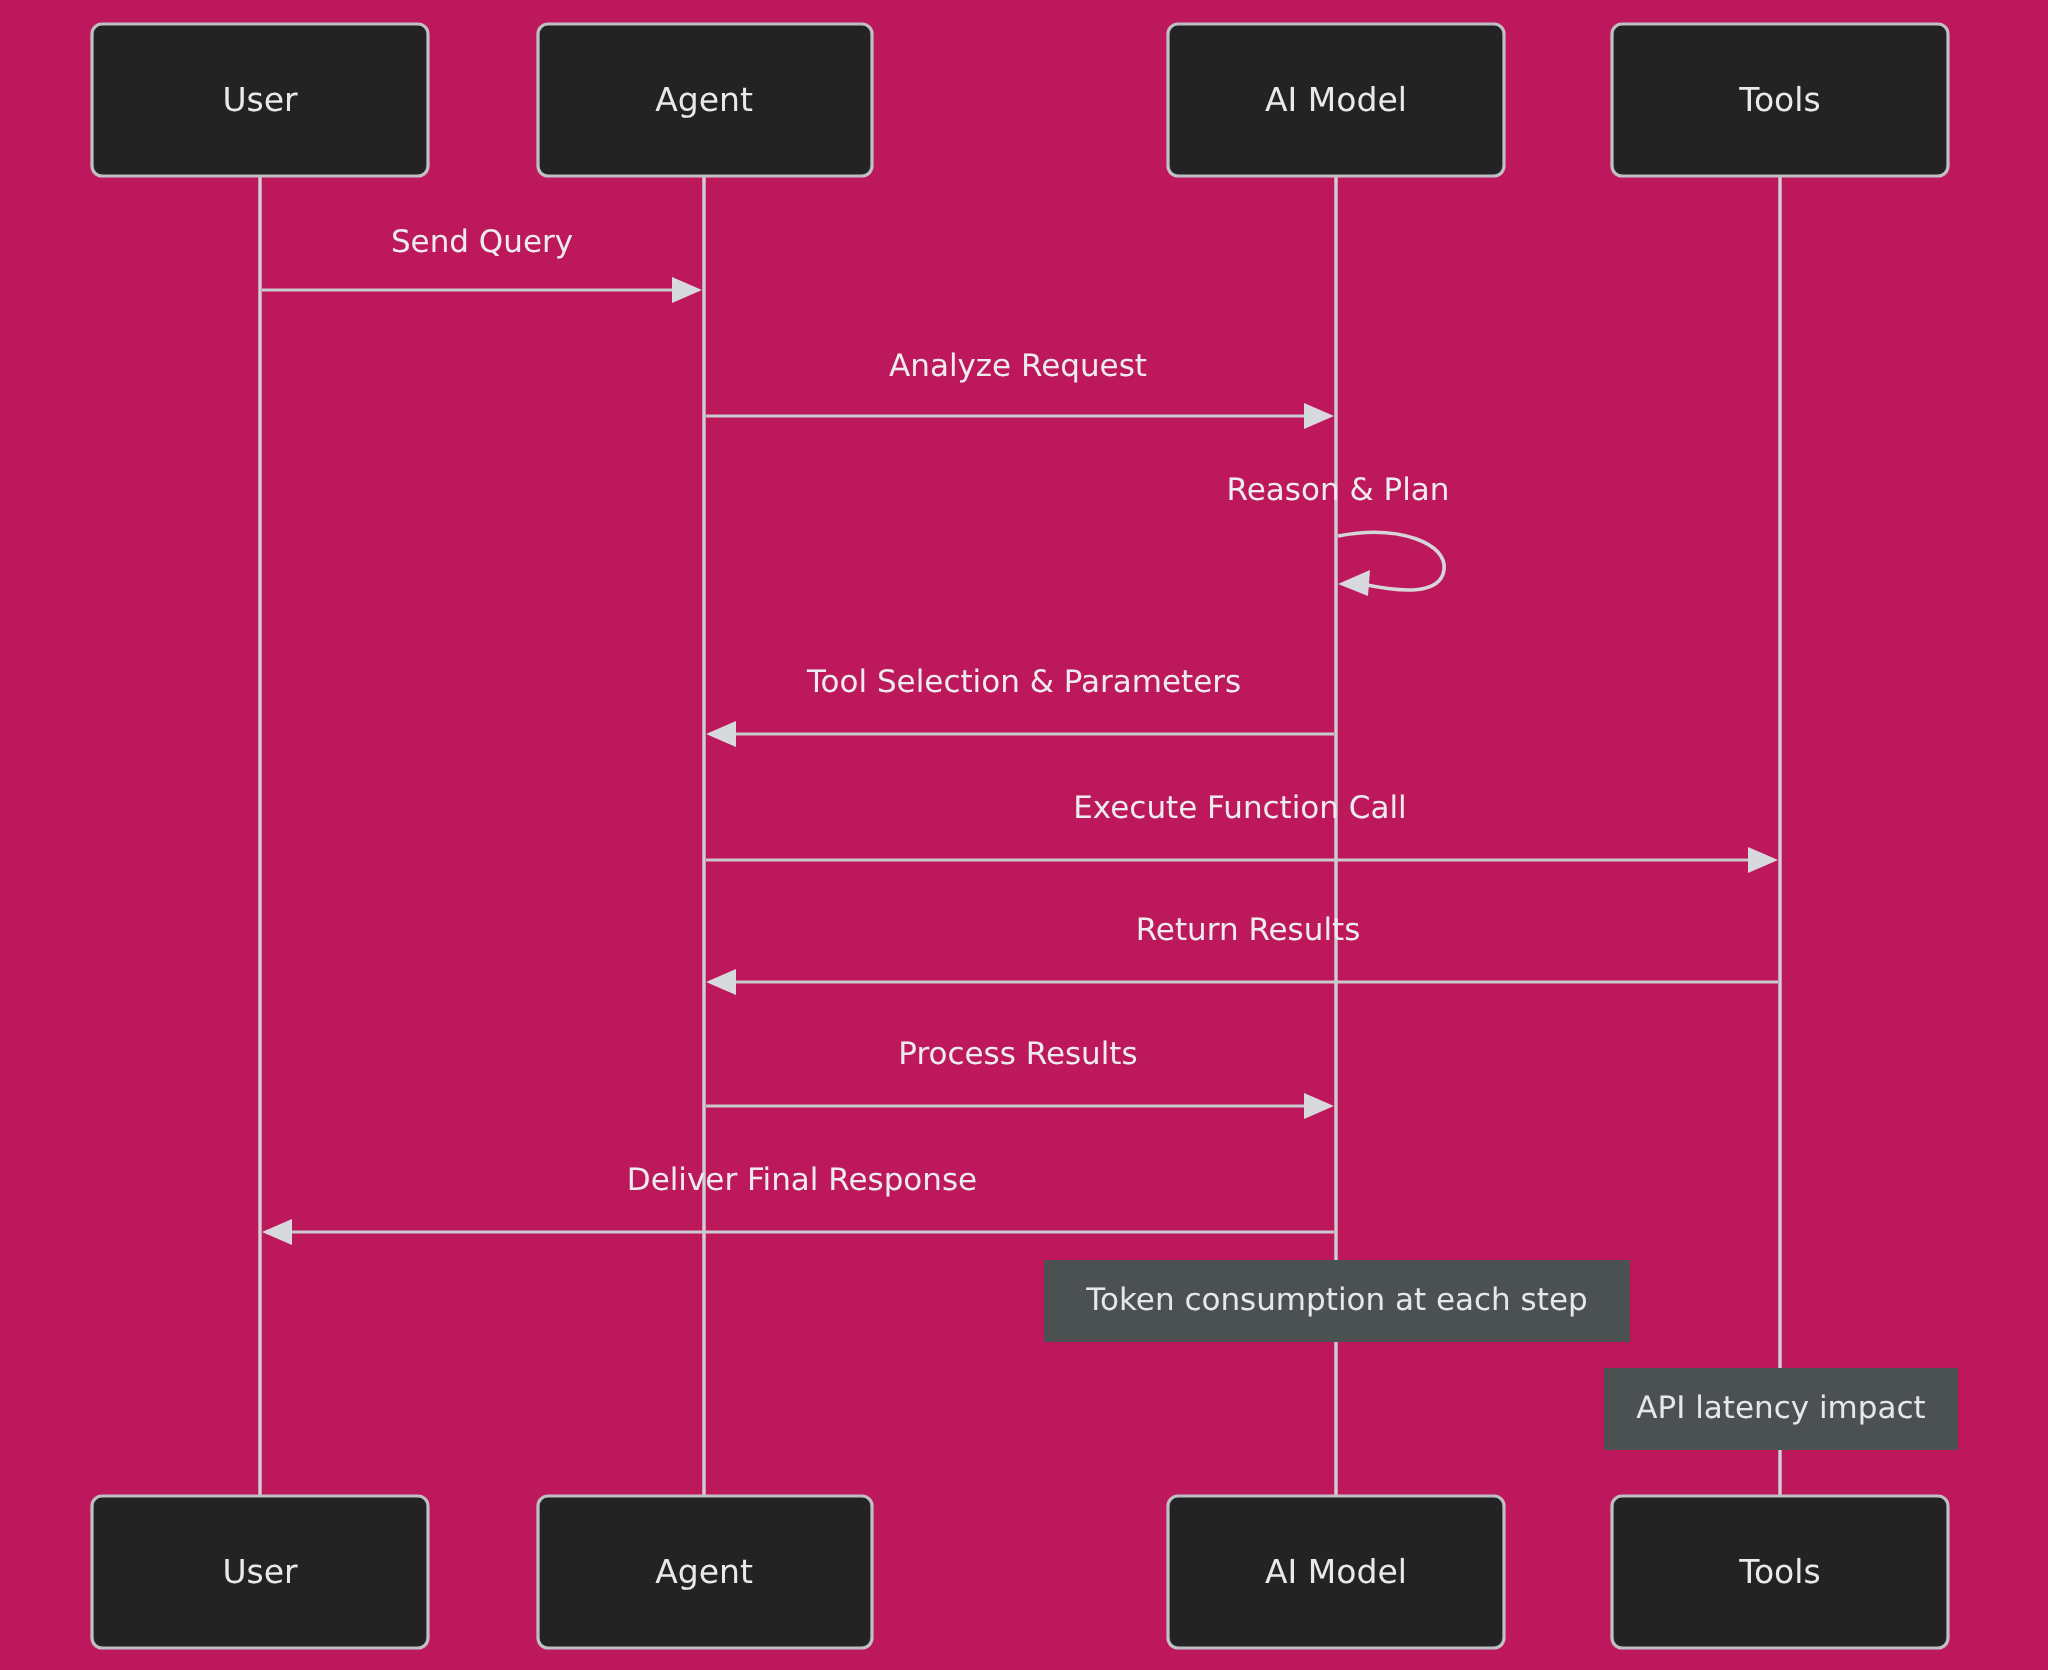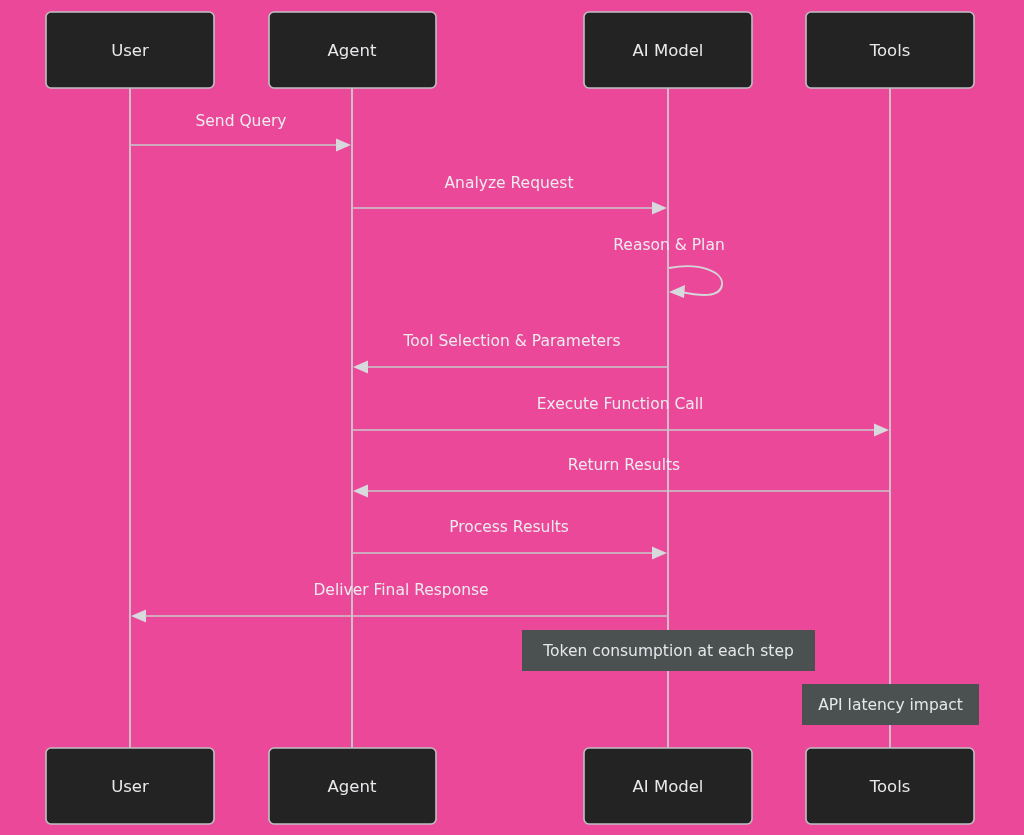--- a/index.html
+++ b/index.html
@@ -11,21 +11,21 @@
   body {
     width: 1024px;
     height: 835px;
     overflow: hidden;
     font-family: "DejaVu Sans", "Liberation Sans", sans-serif;
   }
   #diagram-root {
     position: relative;
     width: 1024px;
     height: 835px;
-    background: #ec4899;
+    background: #be185d;
   }
   svg.seq {
     position: absolute;
     top: 0;
     left: 0;
     width: 1024px;
     height: 835px;
     display: block;
   }
   .actor-box {

